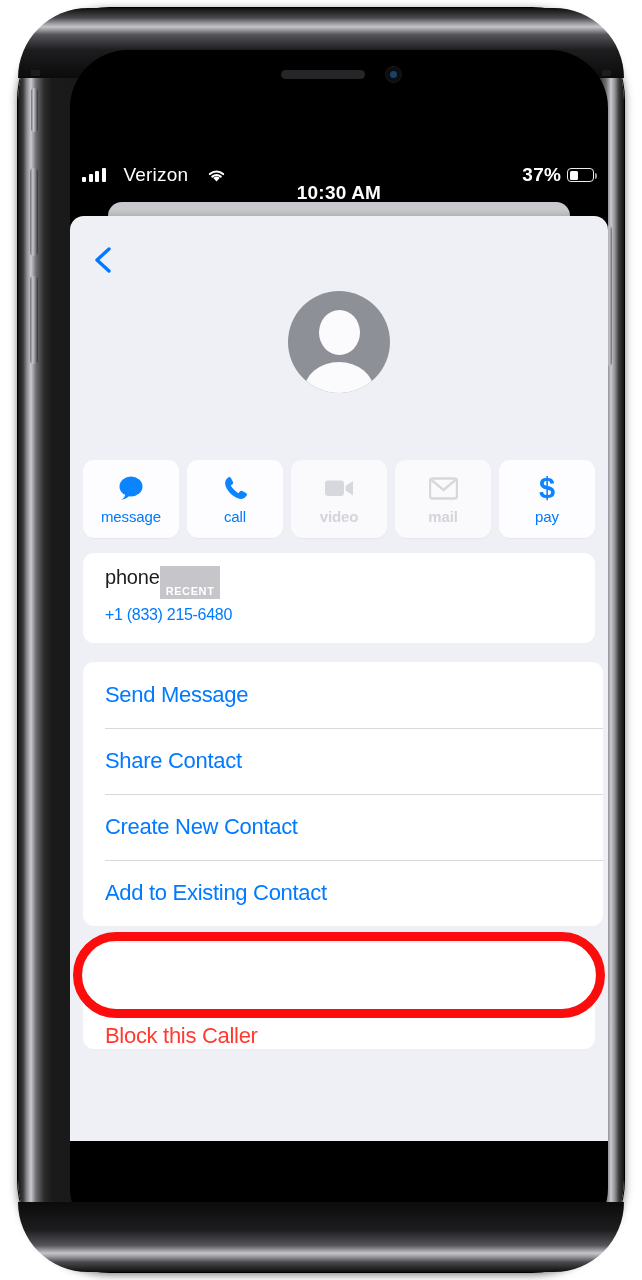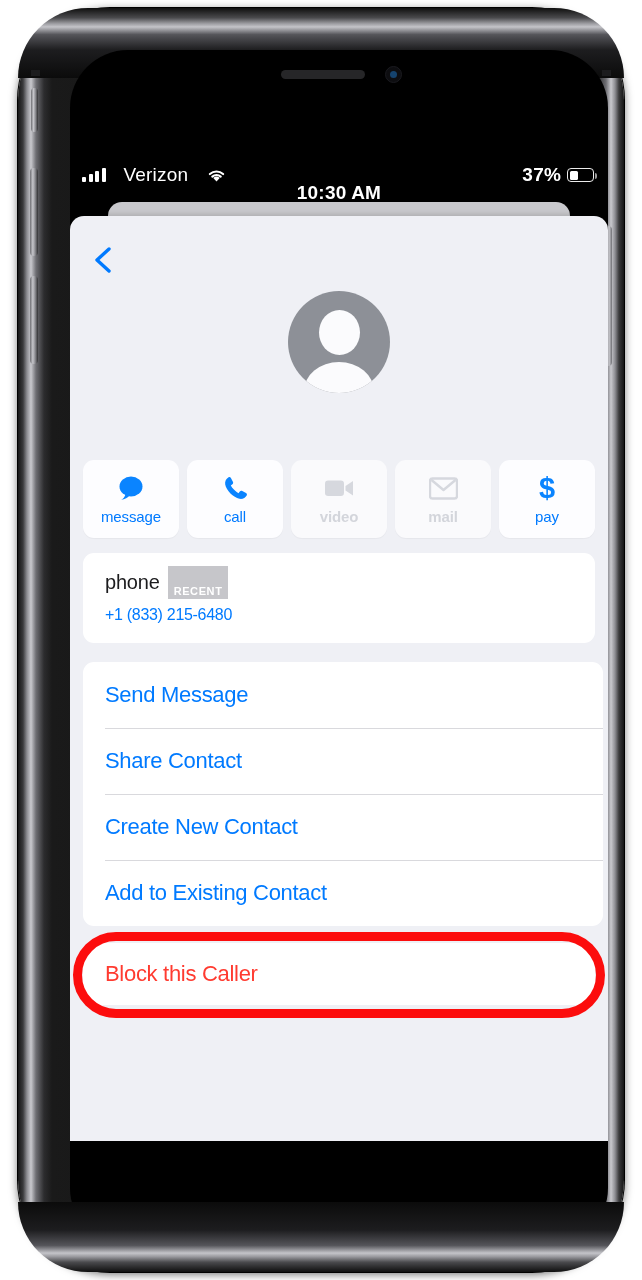--- a/index.html
+++ b/index.html
@@ -140,21 +140,21 @@
   .action-btn.disabled{ background:#fafafc; cursor:default; }
   .action-icon{ height:30px; display:flex; align-items:center; justify-content:center; }
   .action-label{ font-size:15px; color:#007aff; letter-spacing:-.1px; }
   .action-btn.disabled .action-label{ color:#d3d5db;font-weight:bold; }
 
   
   #phone-card{
     position:absolute; left:13px; top:337px; width:512px; height:90px;
     background:#ffffff; border-radius:11px; padding:13px 22px;
   }
-  #phone-label-row{ display:flex; align-items:center; gap:8px; }
+  #phone-label-row{ display:flex; }
   #phone-label{ font-size:20px; color:#1c1c1e; letter-spacing:-.2px; }
   #recent-badge{
     background:#c6c6ca; color:#ffffff; font-size:11px; font-weight:bold;
     letter-spacing:.6px; padding:19px 6px 2px; border-radius:0;
   }
   #phone-number{
     margin-top:7px; font-size:16px; color:#007aff; letter-spacing:-.3px; cursor:pointer;
   }
 
   
@@ -171,23 +171,23 @@
     content:""; position:absolute; left:22px; right:0; top:0;
     height:1px; background:#d9d9dd;
   }
 
   
   #block-card{
     position:absolute; left:13px; top:727px; width:512px;
     background:#ffffff; border-radius:11px; overflow:hidden;
   }
   #block-item{
-    height:62px; display:flex; align-items:center;
+    height:62px; display:flex; align-items:flex-end;
     padding:0 22px; font-size:22px; color:#ff3b30;
-    letter-spacing:-.3px; cursor:pointer;
+    letter-spacing:-.3px; cursor:pointer;margin-top:44px;
   }
   
   #annotation-ring{
     position:absolute; left:3px; top:716px;
     width:532px; height:86px;
     border:9px solid #fc0d0d; border-radius:44px;
     pointer-events:none;
   }
 </style>
 </head>

